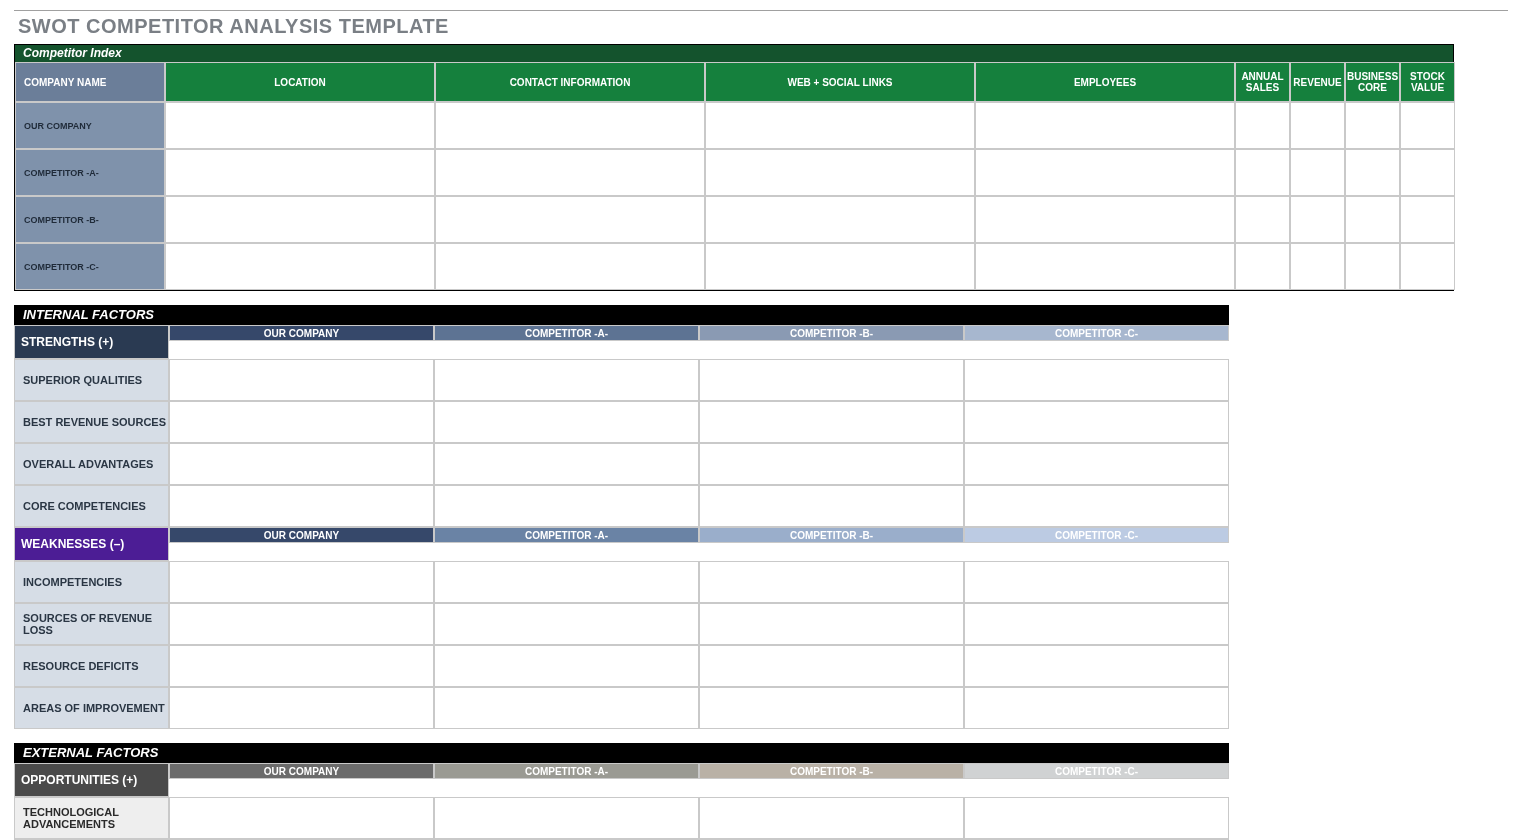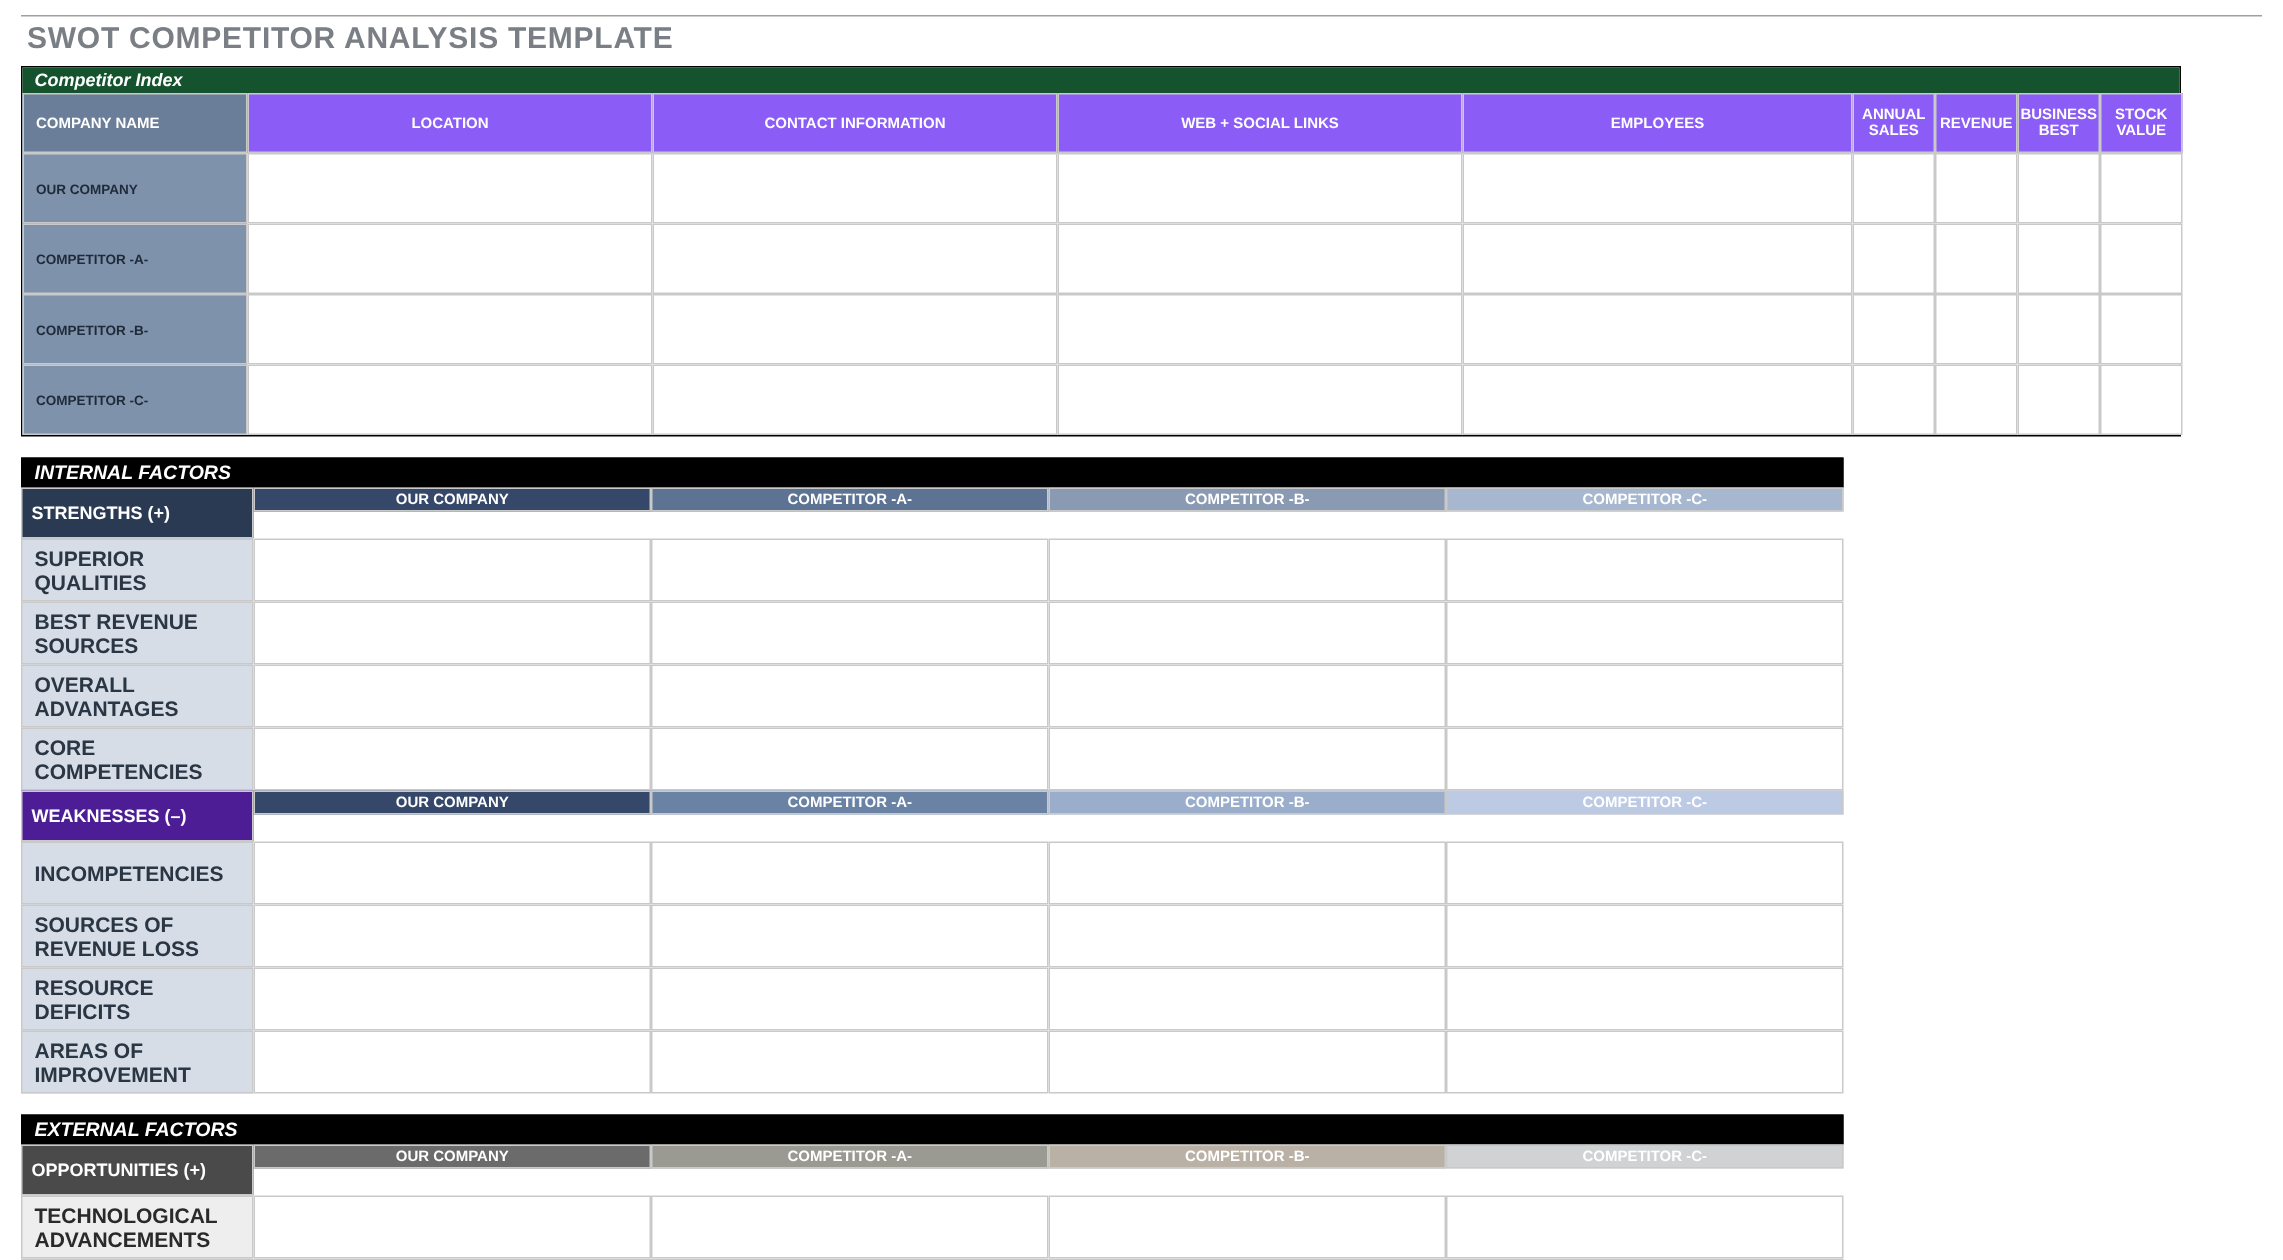--- a/index.html
+++ b/index.html
@@ -39,21 +39,21 @@
     width: 100%;
   }
   .ci-th, .ci-td {
     border: 1px solid #c9c9c9;
     display: flex;
     align-items: center;
     justify-content: center;
     text-align: center;
   }
   .ci-th {
-    background: #8b5cf6;
+    background: #15803d;
     color: #fff;
     font-size: 10px;
     font-weight: 700;
     height: 40px;
     padding: 2px 4px;
   }
   .ci-th.first {
     background: #6b7e99; 
     justify-content: flex-start;
     padding-left: 8px;
@@ -127,21 +127,21 @@
   .bg-c-c-wk    { background:#bccbe3; }
   
   .bg-sub-op    { background:#4a4a4a; }
   .bg-c-our-op  { background:#6b6b6b; }
   .bg-c-a-op    { background:#9a9a93; }
   .bg-c-b-op    { background:#b9b1a6; }
   .bg-c-c-op    { background:#d0d2d3; }
 
   .ft-rh {
     display:flex; align-items:center;
-    font-size:14px; font-weight:700;
+    font-size:11px; font-weight:700;
     padding-left:8px;
     height:42px;
   }
   .ft-rh-str { background:#d6dde6; color:#2a3644; }
   .ft-rh-wk  { background:#d6dde6; color:#2a3644; }
   .ft-rh-op  { background:#eeeeee; color:#2a2a2a; }
 
   .ft-cell {
     background:#fff;
     height:42px;
@@ -165,21 +165,21 @@
     <div class="ci-header">Competitor Index</div>
 
     <div class="ci-row">
       <div class="ci-th first w-name">COMPANY NAME</div>
       <div class="ci-th w-loc">LOCATION</div>
       <div class="ci-th w-cont">CONTACT INFORMATION</div>
       <div class="ci-th w-web">WEB + SOCIAL LINKS</div>
       <div class="ci-th w-emp">EMPLOYEES</div>
       <div class="ci-th w-sm">ANNUAL SALES</div>
       <div class="ci-th w-sm">REVENUE</div>
-      <div class="ci-th w-sm">BUSINESS BEST</div>
+      <div class="ci-th w-sm">BUSINESS CORE</div>
       <div class="ci-th w-sm">STOCK VALUE</div>
     </div>
 
     <div class="ci-row">
       <div class="ci-td rowh w-name">OUR COMPANY</div>
       <div class="ci-td w-loc"></div>
       <div class="ci-td w-cont"></div>
       <div class="ci-td w-web"></div>
       <div class="ci-td w-emp"></div>
       <div class="ci-td w-sm"></div>

